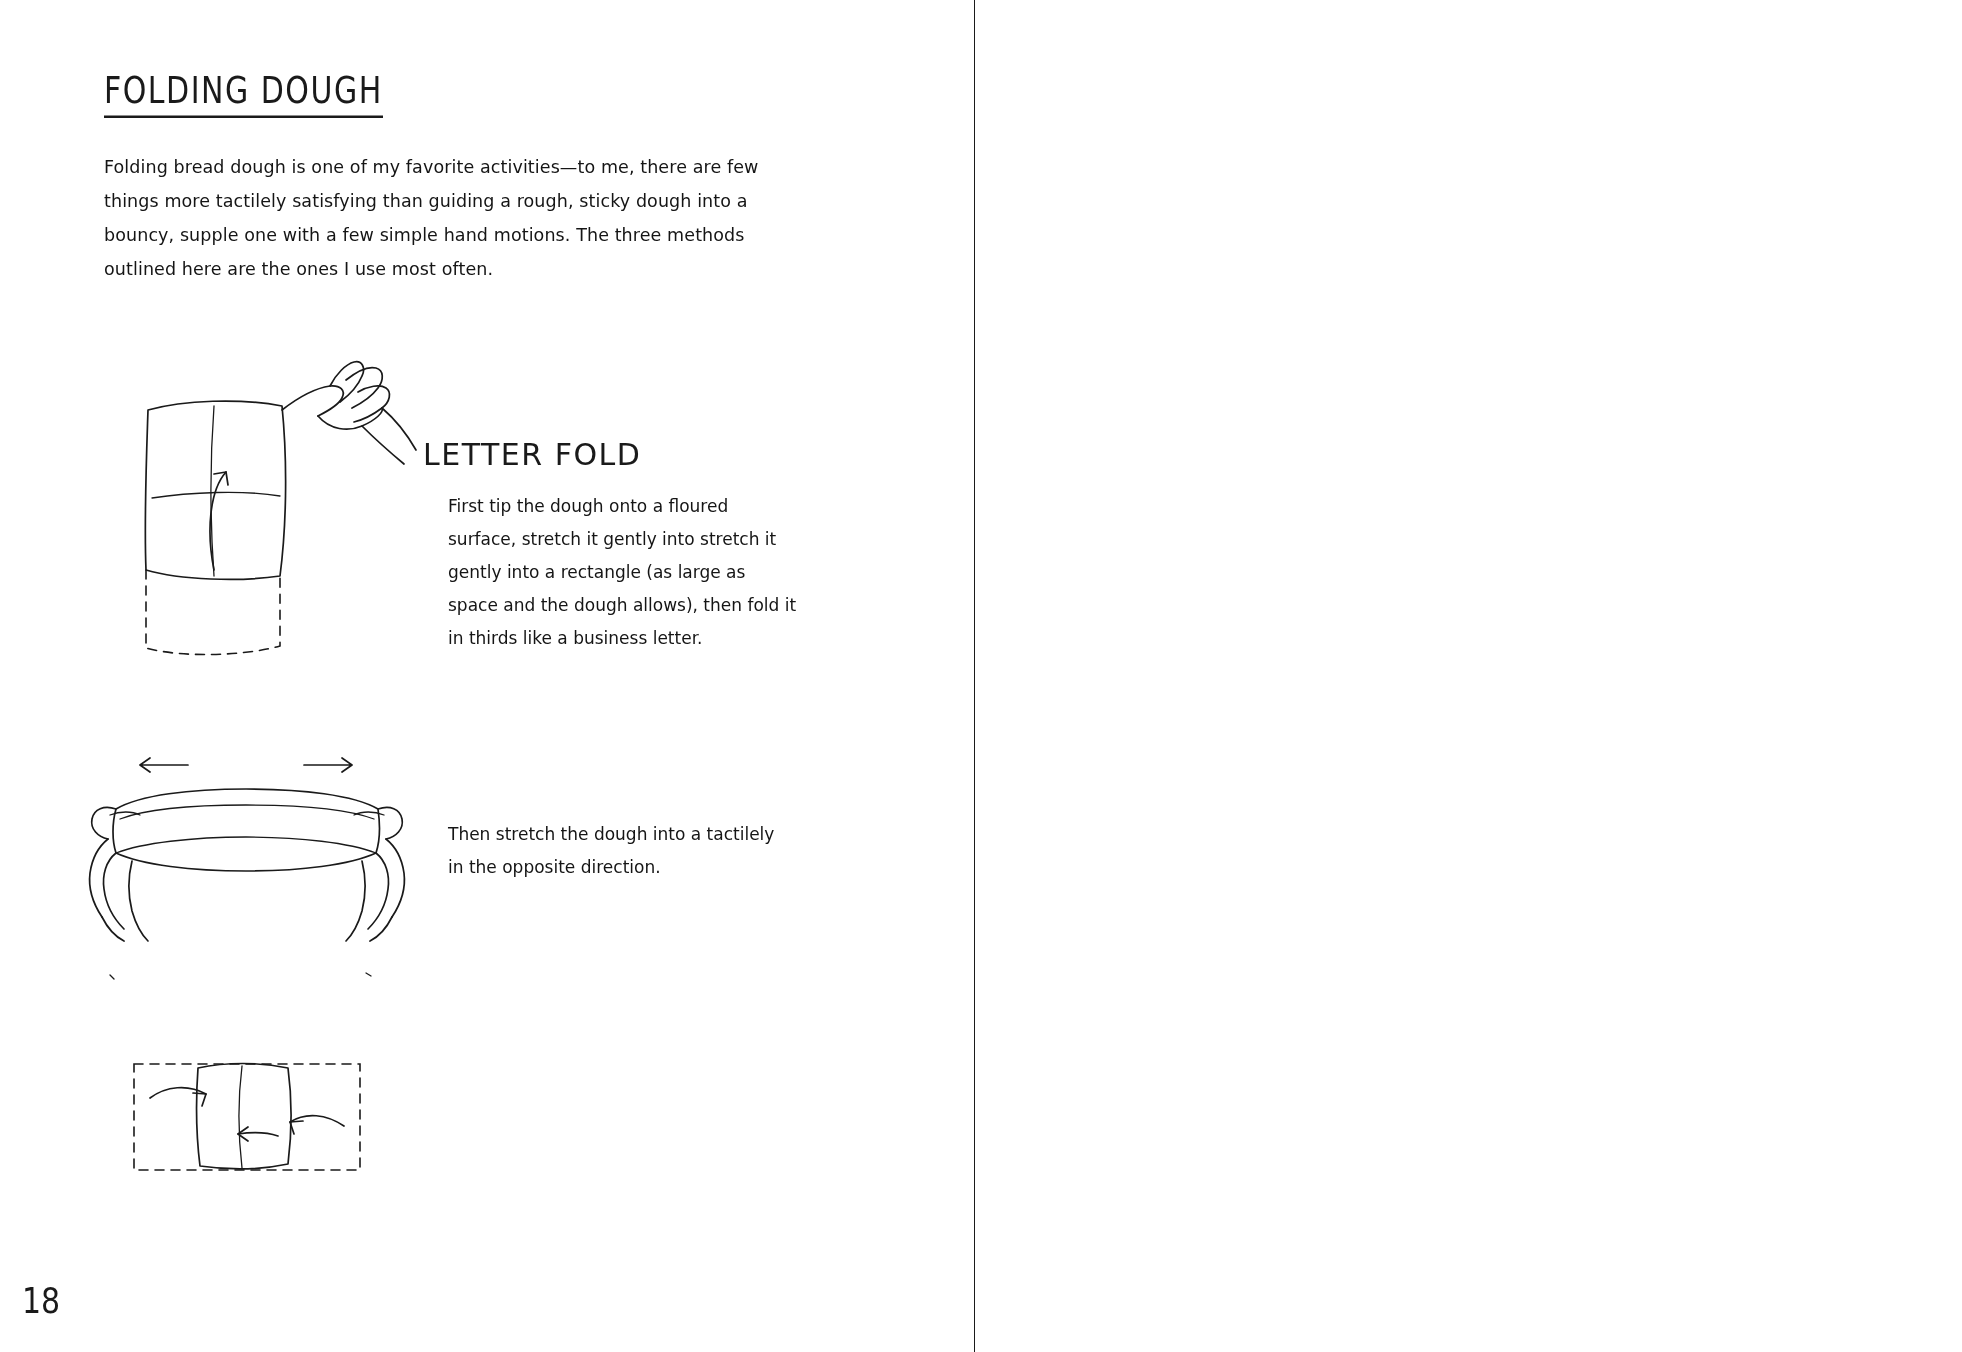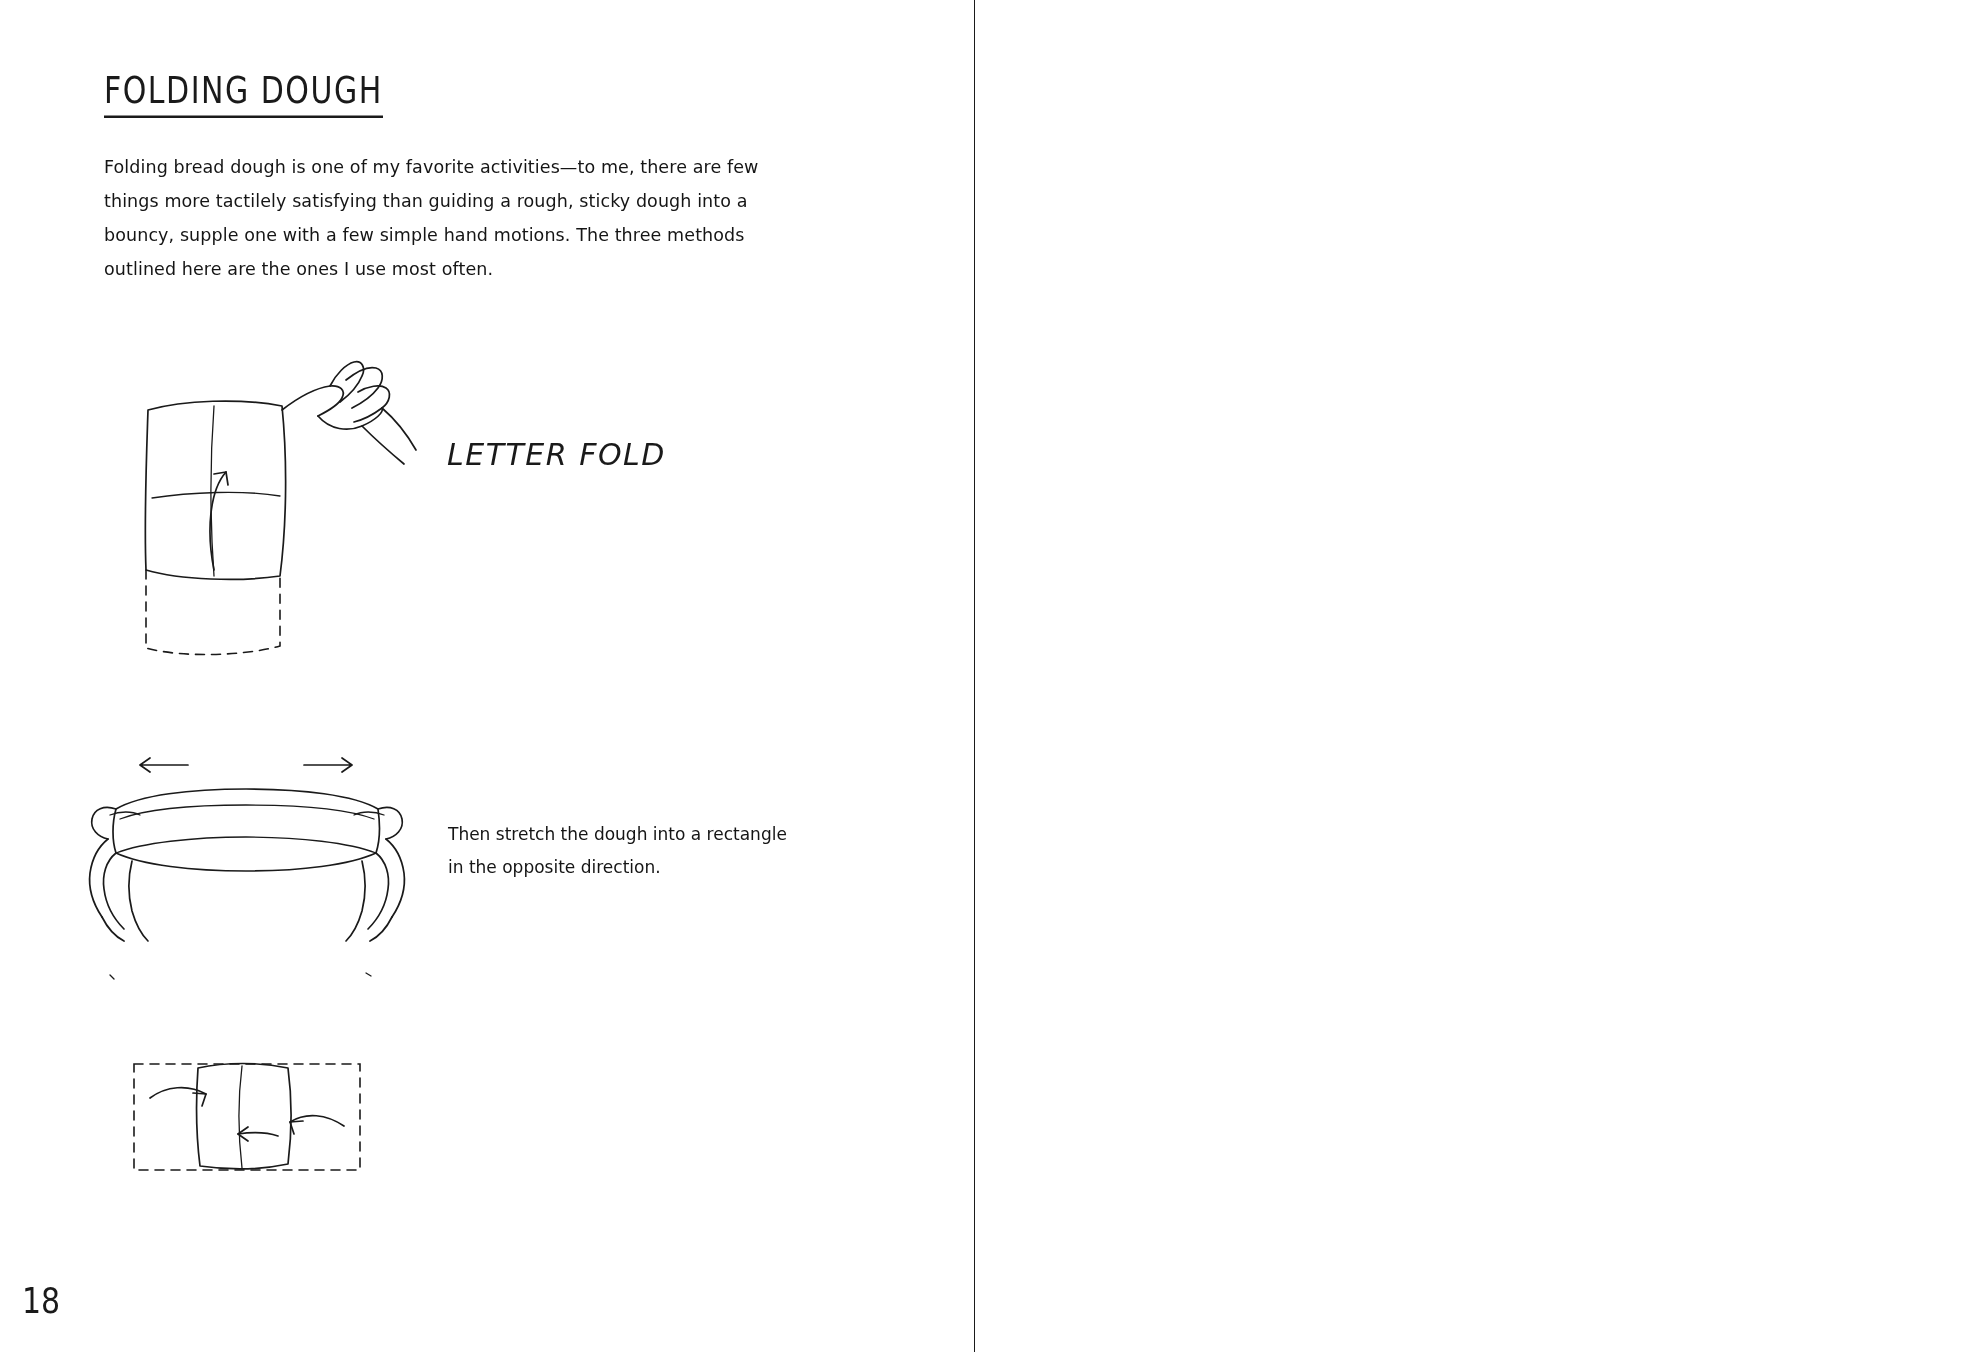--- a/index.html
+++ b/index.html
@@ -68,21 +68,21 @@
     font-family: "DejaVu Sans", sans-serif;
   }
 
   
   .abs { position: absolute; }
 
   
   #title-folding      { left: 104px; top: 78px; }
   #intro-para         { left: 104px; top: 150px; width: 700px; }
 
-  #letterfold-title   { left: 447px; top: 437px; font-style: italic; }
+  #letterfold-title   { left: 423px; top: 437px; }
   #letterfold-p1      { left: 448px; top: 490px; width: 350px; }
   #letterfold-p2      { left: 448px; top: 818px; width: 340px; }
   #letterfold-p3      { left: 448px; top: 1084px; width: 350px; }
 
   #art-letter-1 { left: 140px; top: 380px;  width: 280px; height: 350px; }
   #art-letter-2 { left: 80px;  top: 765px;  width: 340px; height: 250px; }
   #art-letter-3 { left: 130px; top: 1050px; width: 250px; height: 140px; }
 
   #folio-left  { left: 22px;  top: 1283px; }
 
@@ -117,20 +117,21 @@
       <path class="ln" d="M218,12 C228,6 240,4 246,8 C252,12 250,22 242,28 C234,34 222,40 214,42"></path>
       <path class="ln" d="M178,36 C190,50 208,52 222,46 C236,40 244,32 242,28"></path>
       <path class="ln" d="M222,46 C236,60 252,74 264,84"></path>
       <path class="ln" d="M242,28 C256,40 268,56 276,70"></path>
     </svg>
   </div>
 
   <div class="abs" id="letterfold-title">
     <span class="heading">LETTER FOLD</span>
   </div>
+  <div class="abs caption" id="letterfold-p1">First tip the dough onto a floured surface, stretch it gently into stretch it gently into a rectangle (as large as space and the dough allows), then fold it in thirds like a business letter.</div>
 
   <div class="abs" id="art-letter-2">
     <svg viewBox="0 0 340 250" width="340" height="250" aria-hidden="true">
       <path class="ln" d="M60,0 L108,0 M60,0 l10,-7 M60,0 l10,7"></path>
       <path class="ln" d="M272,0 L224,0 M272,0 l-10,-7 M272,0 l-10,7"></path>
       <path class="ln" d="M36,44 C60,30 110,24 166,24 C222,24 274,30 298,44 C300,58 300,76 296,88 C270,100 220,106 166,106 C112,106 62,100 36,88 C32,76 32,58 36,44 Z"></path>
       <path class="ln-thin" d="M36,88 C62,78 112,72 166,72 C220,72 270,78 296,88"></path>
       <path class="ln-thin" d="M40,54 C66,44 114,40 166,40 C218,40 268,44 294,54"></path>
 
       <path class="ln" d="M36,44 C24,40 14,44 12,54 C10,64 18,72 28,74"></path>
@@ -143,21 +144,21 @@
       <path class="ln" d="M298,44 C310,40 320,44 322,54 C324,64 316,72 306,74"></path>
       <path class="ln" d="M306,74 C316,82 322,94 324,108 C326,124 320,140 312,152"></path>
       <path class="ln" d="M296,88 C306,96 310,110 308,124 C306,140 298,154 288,164"></path>
       <path class="ln" d="M282,96 C286,112 286,130 282,146 C278,160 272,170 266,176"></path>
       <path class="ln" d="M312,152 C306,164 298,172 290,176"></path>
       <path class="ln-thin" d="M304,50 C294,46 282,46 274,50"></path>
       <path class="ln-thin" d="M30,210 l4,4 M286,208 l5,3"></path>
     </svg>
   </div>
 
-  <div class="abs caption" id="letterfold-p2">Then stretch the dough into a rectangle in the opposite direction.</div>
+  <div class="abs caption" id="letterfold-p2">Then stretch the dough into a tactilely in the opposite direction.</div>
 
   <div class="abs" id="art-letter-3">
     <svg viewBox="0 0 250 140" width="250" height="140" aria-hidden="true">
       <path class="dash" d="M4,14 L230,14 L230,120 L4,120 Z"></path>
       <path class="ln" d="M68,18 C66,46 66,84 70,116 C98,120 130,120 158,114 C162,82 162,48 158,18 C130,12 96,12 68,18 Z"></path>
       <path class="ln-thin" d="M112,16 C108,48 108,84 112,118"></path>
       <path class="ln" d="M20,48 C36,36 58,34 76,44"></path>
       <path class="ln" d="M76,44 l-13,-1 M76,44 l-4,12"></path>
       <path class="ln" d="M214,76 C196,64 176,62 160,72"></path>
       <path class="ln" d="M160,72 l13,-1 M160,72 l4,12"></path>

